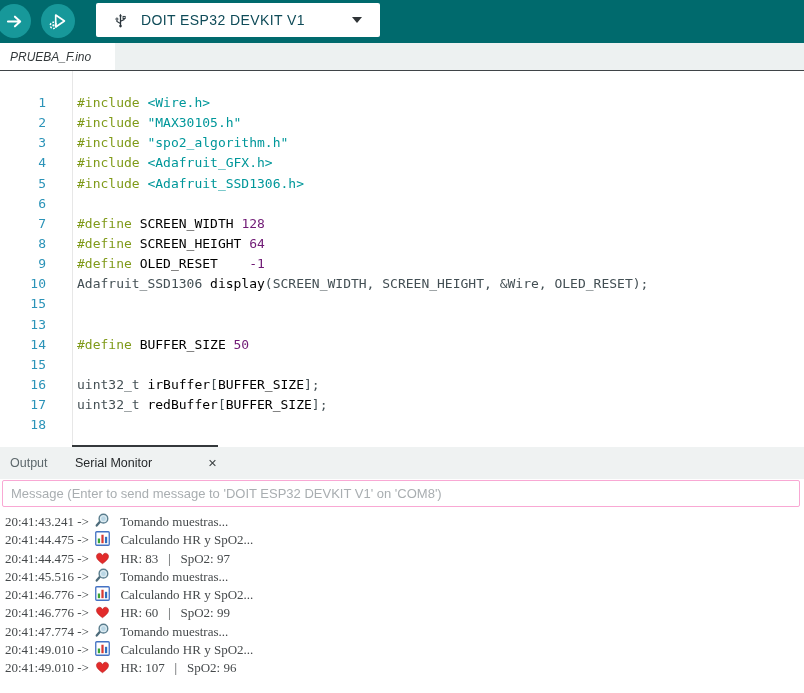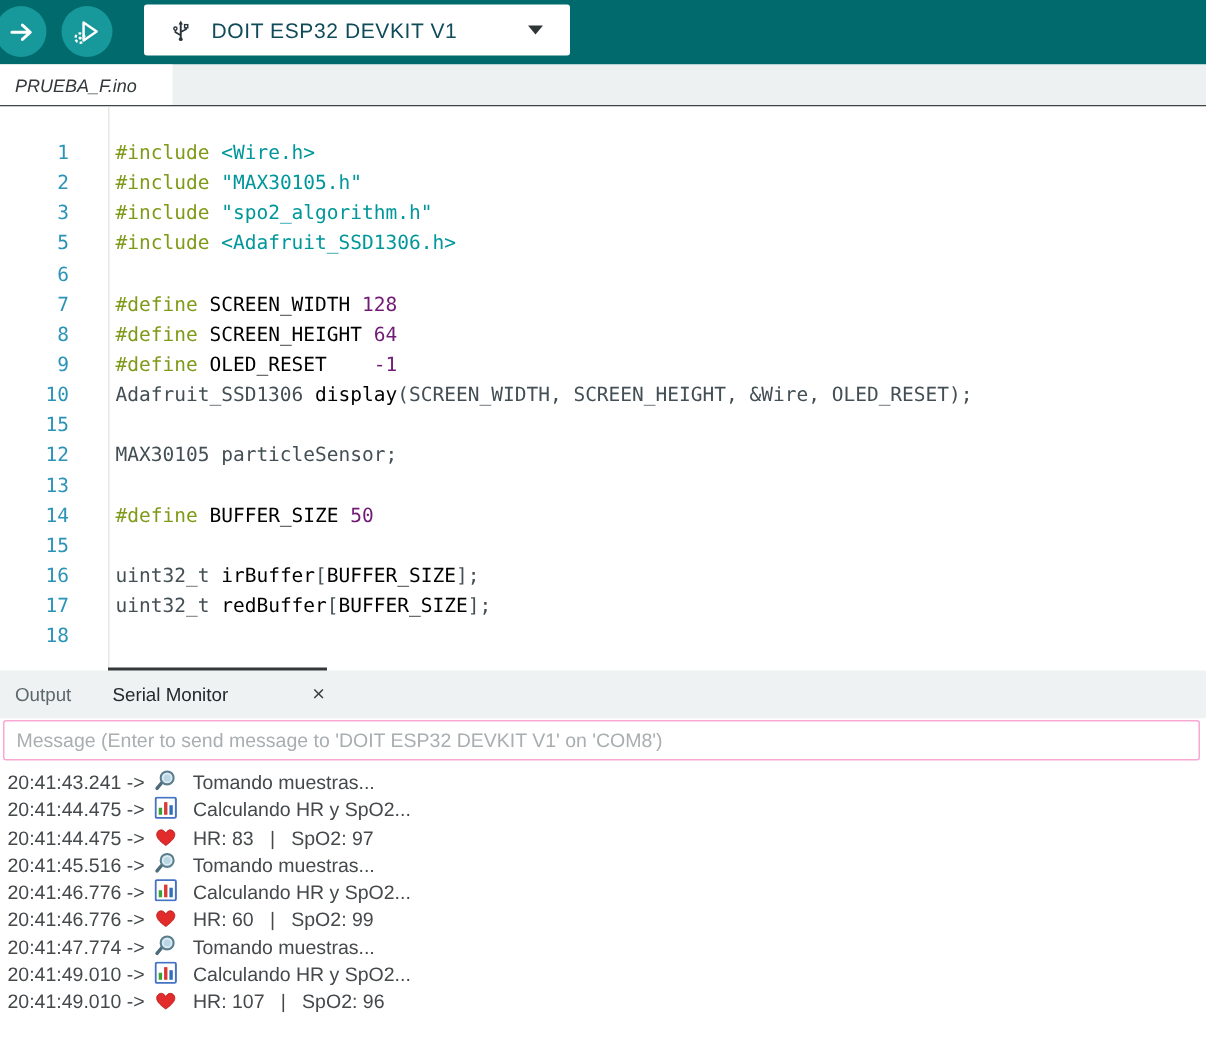--- a/index.html
+++ b/index.html
@@ -49,21 +49,21 @@
   .ptab .close{margin-left:12px;font-size:14.5px;color:#3a3f41;cursor:pointer;}
 
   .msg-row{position:absolute;left:0;top:479px;width:804px;height:31px;background:#fff;}
   .msg-row input{position:absolute;left:2px;top:1px;width:798px;height:27px;box-sizing:border-box;
         border:1px solid #f9a8d4;border-radius:2px;padding:0 8px;font-size:13px;color:#3a3f41;
         font-family:"Liberation Sans",sans-serif;outline:none;background:#fff;}
   .msg-row input::placeholder{color:#a9aeb1;}
 
   .serial-out{position:absolute;left:0;top:510px;width:804px;height:183px;background:#fff;
         padding:3px 0 0 5px;box-sizing:border-box;overflow:hidden;
-        font-family:Liberation Sans, sans-serif;font-size:13px;color:#45494b;}
+        font-family:Liberation Serif, serif;font-size:13px;color:#45494b;}
   .serial-line{height:18.3px;line-height:18.3px;white-space:pre;}
   .sicon{display:inline-block;vertical-align:-2px;margin:0 7px 0 3px;}
 </style>
 </head>
 <body>
 
 <div class="app">
 
   <div class="toolbar">
     <div class="tb-btn upload">
@@ -105,28 +105,28 @@
     </div>
   </div>
   <div class="tab-divider"></div>
 
   <div class="editor">
     <div class="indent-guide"></div>
     <div id="code-lines">
         <div class="code-line"><span class="gutter">1</span><span class="code-text"><span class="tok-d">#include</span><span class="tok-p"> </span><span class="tok-s">&lt;Wire.h&gt;</span></span></div>
         <div class="code-line"><span class="gutter">2</span><span class="code-text"><span class="tok-d">#include</span><span class="tok-p"> </span><span class="tok-s">"MAX30105.h"</span></span></div>
         <div class="code-line"><span class="gutter">3</span><span class="code-text"><span class="tok-d">#include</span><span class="tok-p"> </span><span class="tok-s">"spo2_algorithm.h"</span></span></div>
+        <div class="code-line"><span class="gutter">4</span><span class="code-text"><span class="tok-d">#include</span><span class="tok-p"> </span><span class="tok-s">&lt;Adafruit_GFX.h&gt;</span></span></div>
         <div class="code-line"><span class="gutter">5</span><span class="code-text"><span class="tok-d">#include</span><span class="tok-p"> </span><span class="tok-s">&lt;Adafruit_SSD1306.h&gt;</span></span></div>
         <div class="code-line"><span class="gutter">6</span><span class="code-text"></span></div>
         <div class="code-line"><span class="gutter">7</span><span class="code-text"><span class="tok-d">#define</span><span class="tok-p"> </span><span class="tok-i">SCREEN_WIDTH</span><span class="tok-p"> </span><span class="tok-n">128</span></span></div>
         <div class="code-line"><span class="gutter">8</span><span class="code-text"><span class="tok-d">#define</span><span class="tok-p"> </span><span class="tok-i">SCREEN_HEIGHT</span><span class="tok-p"> </span><span class="tok-n">64</span></span></div>
         <div class="code-line"><span class="gutter">9</span><span class="code-text"><span class="tok-d">#define</span><span class="tok-p"> </span><span class="tok-i">OLED_RESET</span><span class="tok-p">    </span><span class="tok-n">-1</span></span></div>
         <div class="code-line"><span class="gutter">10</span><span class="code-text"><span class="tok-p">Adafruit_SSD1306 </span><span class="tok-i">display</span><span class="tok-p">(SCREEN_WIDTH, SCREEN_HEIGHT, &amp;Wire, OLED_RESET);</span></span></div>
         <div class="code-line"><span class="gutter">15</span><span class="code-text"></span></div>
-        <div class="code-line"><span class="gutter">12</span><span class="code-text"><span class="tok-p">MAX30105 particleSensor;</span></span></div>
         <div class="code-line"><span class="gutter">13</span><span class="code-text"></span></div>
         <div class="code-line"><span class="gutter">14</span><span class="code-text"><span class="tok-d">#define</span><span class="tok-p"> </span><span class="tok-i">BUFFER_SIZE</span><span class="tok-p"> </span><span class="tok-n">50</span></span></div>
         <div class="code-line"><span class="gutter">15</span><span class="code-text"></span></div>
         <div class="code-line"><span class="gutter">16</span><span class="code-text"><span class="tok-p">uint32_t </span><span class="tok-i">irBuffer</span><span class="tok-p">[</span><span class="tok-i">BUFFER_SIZE</span><span class="tok-p">];</span></span></div>
         <div class="code-line"><span class="gutter">17</span><span class="code-text"><span class="tok-p">uint32_t </span><span class="tok-i">redBuffer</span><span class="tok-p">[</span><span class="tok-i">BUFFER_SIZE</span><span class="tok-p">];</span></span></div>
         <div class="code-line"><span class="gutter">18</span><span class="code-text"></span></div>
       </div>
   </div>
 
   <div class="panel-tabs">

